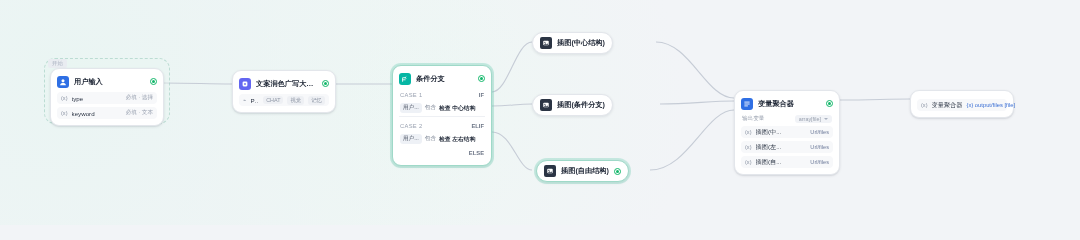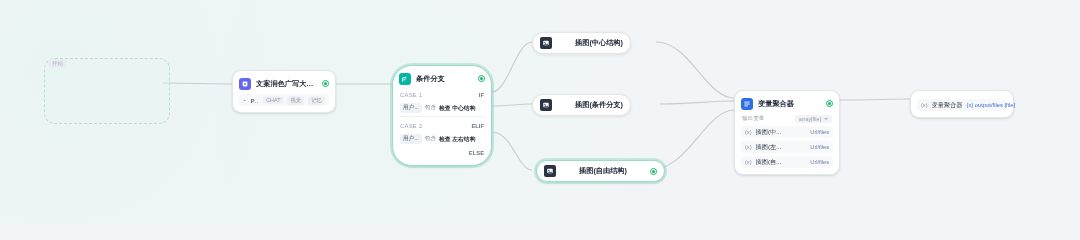--- a/index.html
+++ b/index.html
@@ -19,21 +19,21 @@
   }
   svg.edges { position: absolute; inset: 0; width: 1080px; height: 225px; }
   .node {
     position: absolute;
     background: #ffffff;
     border: 1px solid #e3e6eb;
     border-radius: 9px;
     box-shadow: 0 1px 3px rgba(16,24,40,.09), 0 1px 1px rgba(16,24,40,.05);
     padding: 5px 6px 6px 6px;
   }
-  .node.sel { border-color: #9fd9c8; box-shadow: 0 0 0 2px rgba(110,205,180,.35), 0 1px 3px rgba(16,24,40,.1); border-radius: 20px; }
+  .node.sel { border-color: #9fd9c8; box-shadow: 0 0 0 2px rgba(110,205,180,.35), 0 1px 3px rgba(16,24,40,.1); }
   .nhead { display: flex; align-items: center; gap: 5px; height: 15px; }
   .nicon {
     width: 12px; height: 12px; border-radius: 3px;
     flex: 0 0 auto; position: relative;
     display: flex; align-items: center; justify-content: center;
   }
   .nicon svg { width: 8px; height: 8px; display: block; }
   .ntitle {
     font-size: 7.2px; font-weight: bold; color: #1c2433;
     white-space: nowrap; overflow: hidden; text-overflow: ellipsis; flex: 1 1 auto;
@@ -53,21 +53,21 @@
   .chip { font-size: 5.4px; color: #8e96a5; background: #eef0f4; border-radius: 3px; padding: 1px 3px; white-space: nowrap; }
   .caselabel { font-size: 5.8px; color: #9aa2b1; letter-spacing: .3px; }
   .caseop { font-size: 5.8px; color: #6b7485; margin-left: auto; font-weight: bold; }
   .condline { display: flex; align-items: center; gap: 3px; margin-top: 2px; padding: 0 1px; }
   .cpill { font-size: 5.6px; color: #3a4354; background: #eef1f6; border-radius: 3px; padding: 1px 3px;
            max-width: 34px; white-space: nowrap; overflow: hidden; text-overflow: ellipsis; }
   .cop { font-size: 5.6px; color: #7b8494; }
   .cval { font-size: 5.8px; color: #242c3b; font-weight: bold; white-space: nowrap; }
   .divider { height: 1px; background: #eef0f4; margin: 3px 0 2px 0; }
   .pillnode {
-    position: absolute; display: flex; align-items: center; gap: 23px;
+    position: absolute; display: flex; align-items: center; gap: 5px;
     background: #ffffff; border: 1px solid #e3e6eb; border-radius: 14px;
     box-shadow: 0 1px 3px rgba(16,24,40,.09);
     padding: 4px 7px;
   }
   .pillnode.sel { border-color: #9fd9c8; box-shadow: 0 0 0 2px rgba(110,205,180,.33), 0 1px 3px rgba(16,24,40,.1); }
   .grouplabel {
     position: absolute; font-size: 5.4px; color: #aab2c0;
     background: #e9ecf1; border-radius: 2px; padding: 1px 4px;
   }
   .grouphalo {
@@ -98,20 +98,42 @@
       <path d="M656,42 C690,42 706,98 734,98"></path>
       <path d="M660,104 C690,104 710,101 734,101"></path>
       <path d="M650,170 C688,170 706,110 734,110"></path>
       <path d="M840,100 C872,100 886,99 910,99"></path>
     </g>
   </svg>
 
   <div class="grouphalo" style="left:44px; top:58px; width:126px; height:66px;"></div>
   <div class="grouplabel" style="left:48px; top:59px;">开始</div>
 
+  <div class="node" style="left:50px; top:68px; width:114px;">
+    <div class="nhead">
+      <span class="nicon" style="background:#2f6fe4;">
+        <svg viewBox="0 0 10 10">
+            <circle cx="5" cy="3.4" r="1.9" fill="#fff"></circle>
+            <path d="M1.4 9c0-2 1.7-3.1 3.6-3.1S8.6 7 8.6 9z" fill="#fff"></path>
+          </svg>
+      </span>
+      <span class="ntitle">用户输入</span>
+      <span class="dot"></span>
+    </div>
+    <div class="row">
+      <span class="vtag">(x)</span>
+      <span class="vname">type</span>
+      <span class="vright">必填 · 选择</span>
+    </div>
+    <div class="row">
+      <span class="vtag">(x)</span>
+      <span class="vname">keyword</span>
+      <span class="vright">必填 · 文本</span>
+    </div>
+  </div>
 
   <div class="node" style="left:232px; top:70px; width:104px;">
     <div class="nhead">
       <span class="nicon" style="background:#6366f1;">
         <svg viewBox="0 0 10 10">
             <rect x="2" y="2" width="6" height="6" rx="1.4" fill="#fff"></rect>
             <circle cx="5" cy="5" r="1.1" fill="#6366f1"></circle>
           </svg>
       </span>
       <span class="ntitle">文案润色广写大模型</span>

